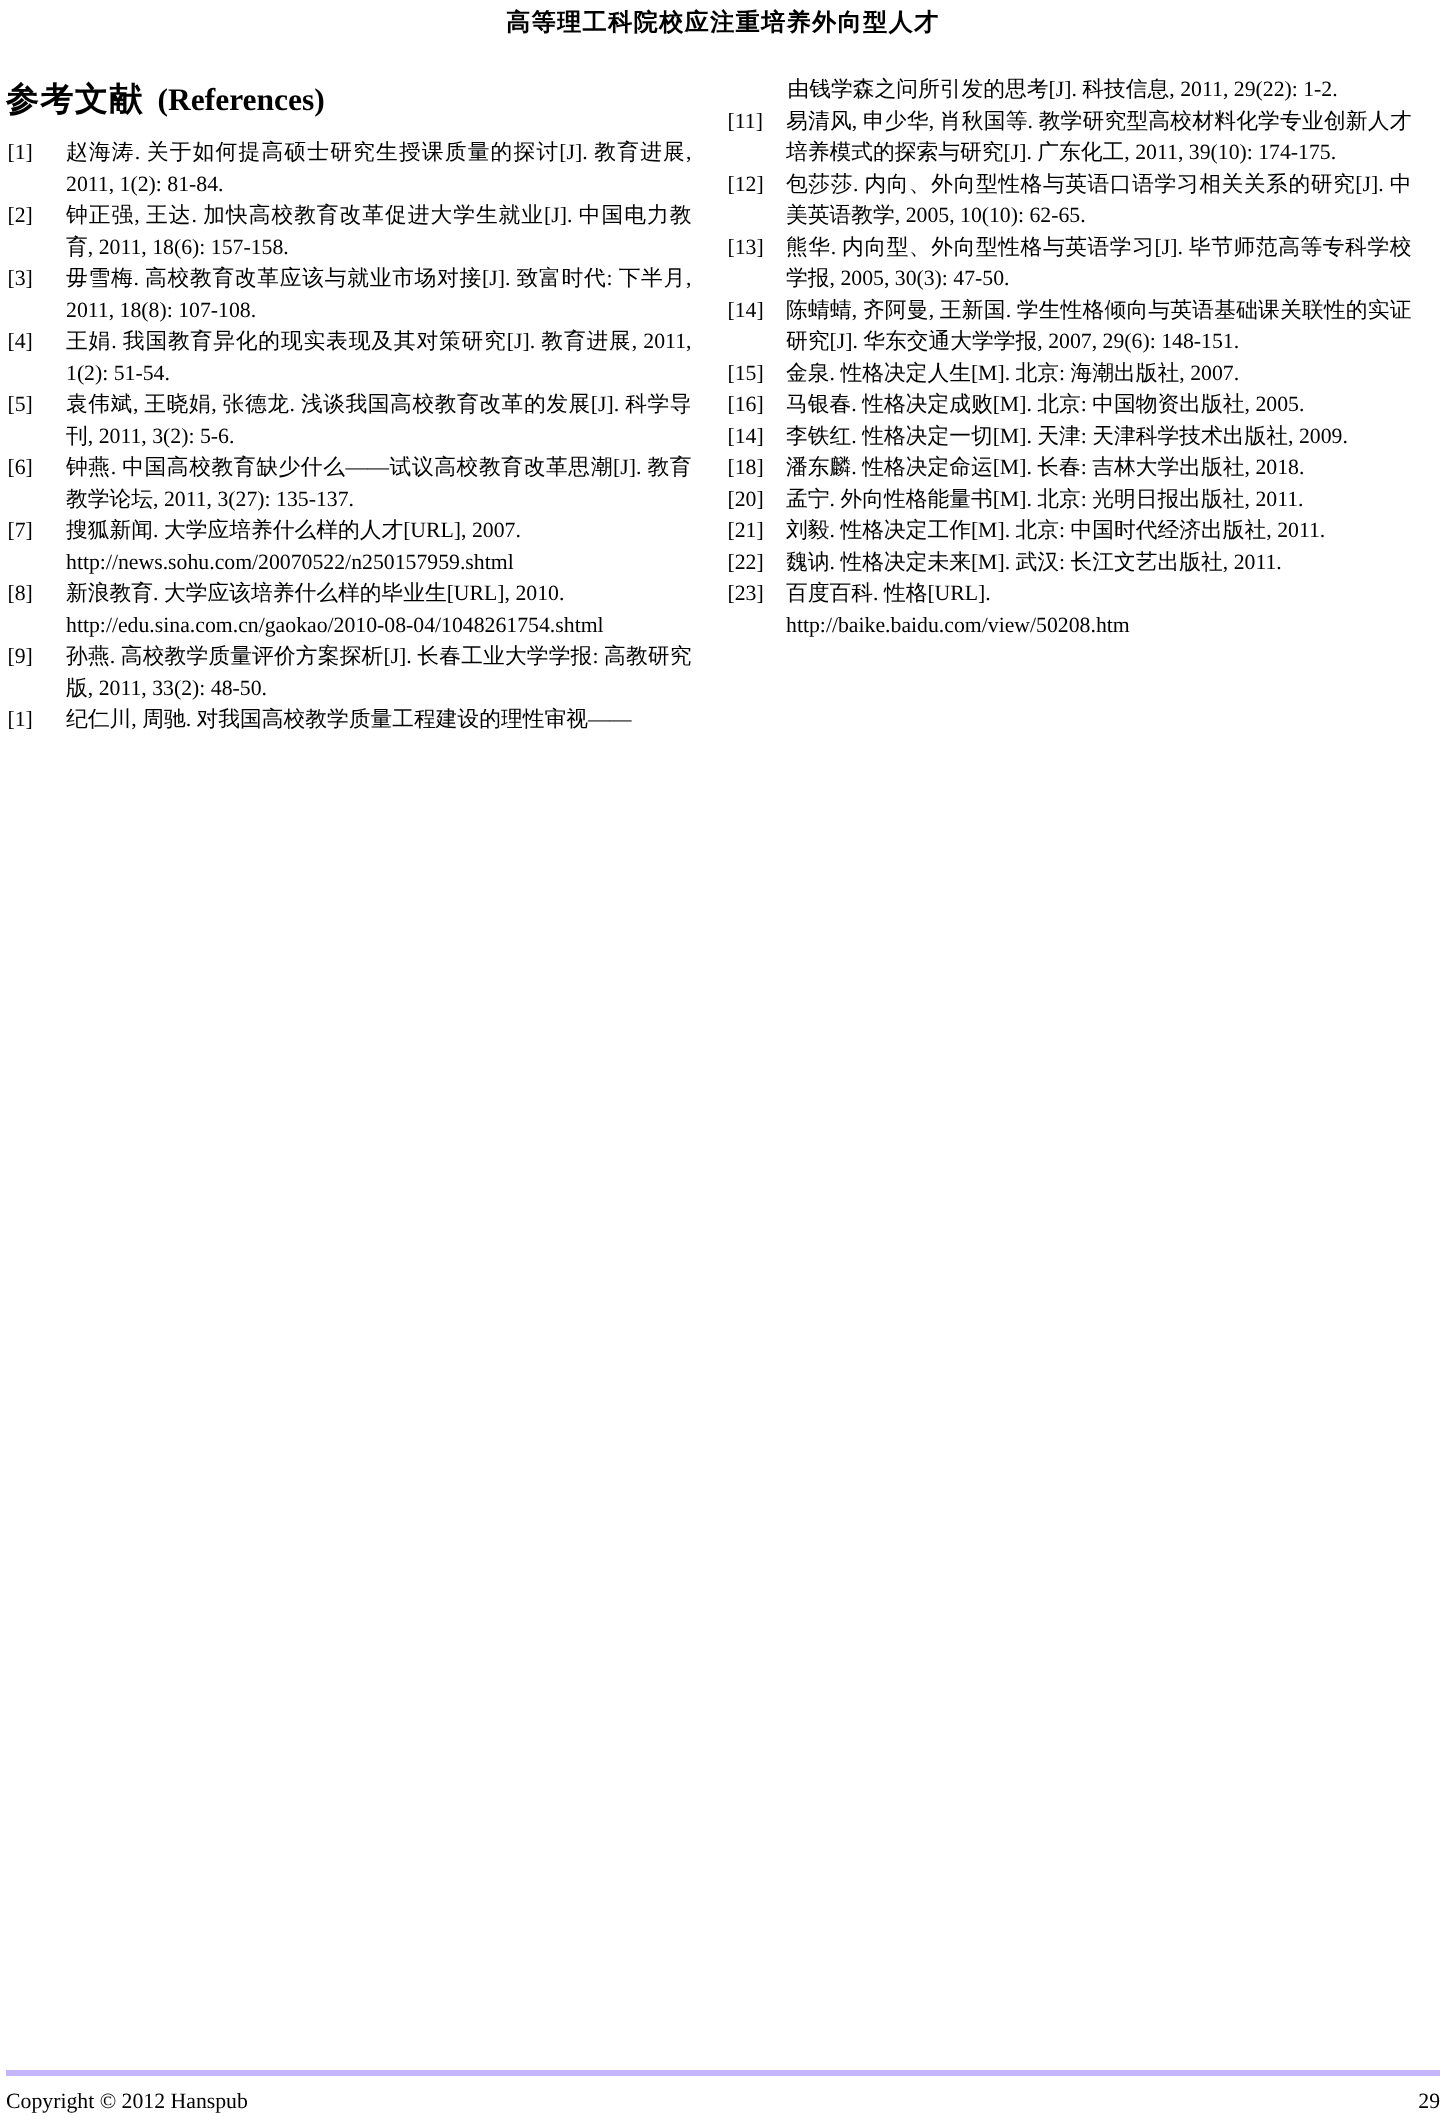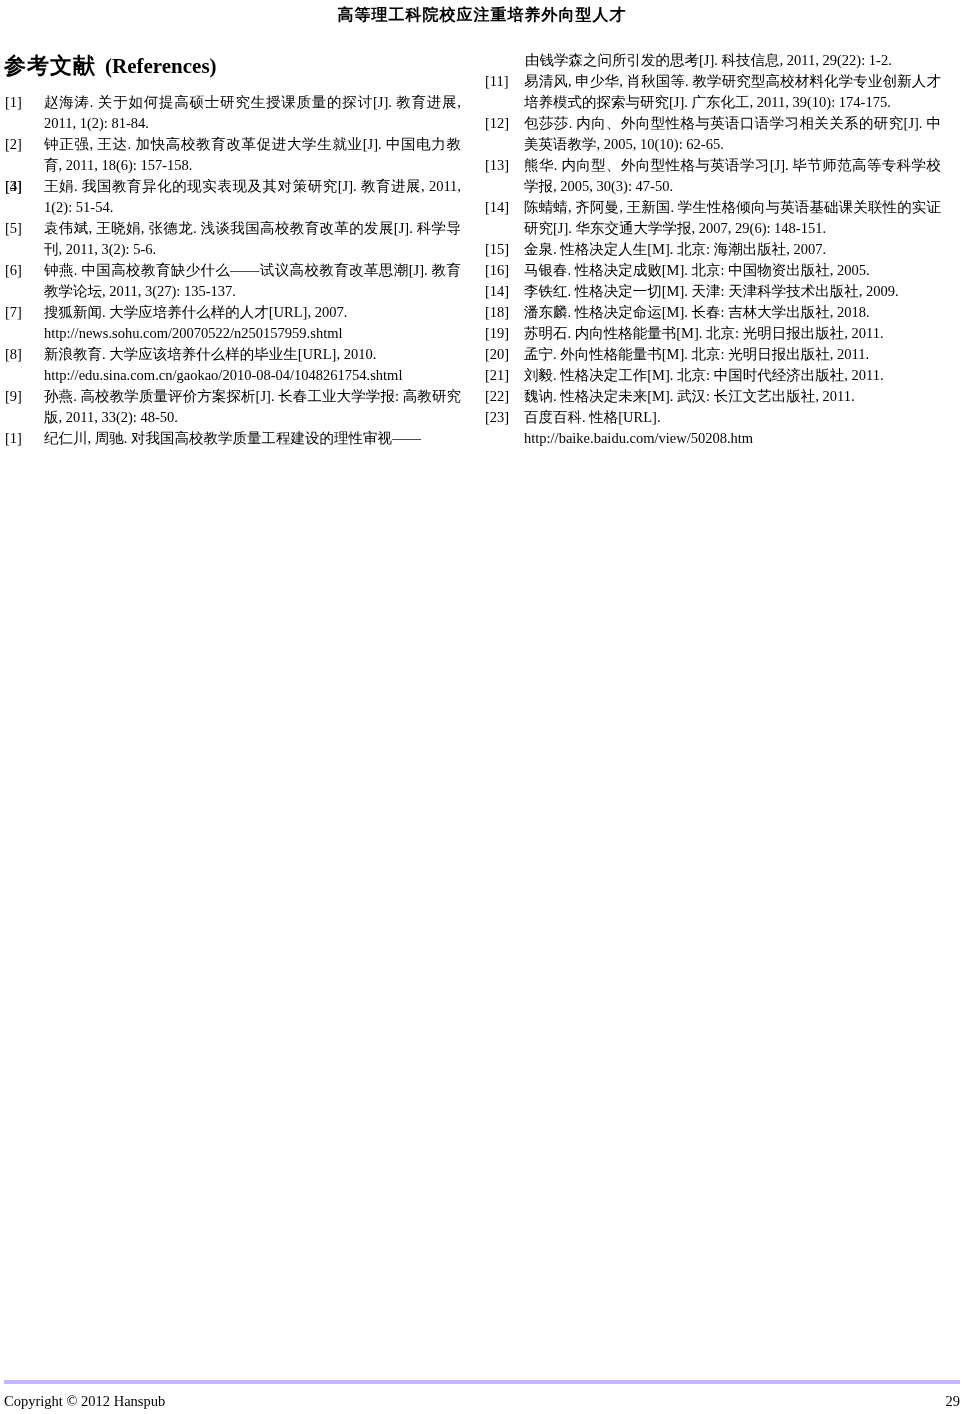--- a/index.html
+++ b/index.html
@@ -43,21 +43,21 @@
 </head>
 <body>
 
 <div class="header-title">高等理工科院校应注重培养外向型人才</div>
 
 <div class="col col-left">
   <h2 class="refs-heading"><span>参考文献</span><span class="en">(References)</span></h2>
   <ul class="ref-list">
     <li class="ref-item"><span class="ref-label">[1]</span><span>赵海涛. 关于如何提高硕士研究生授课质量的探讨[J]. 教育进展, 2011, 1(2): 81-84.</span></li>
     <li class="ref-item"><span class="ref-label">[2]</span><span>钟正强, 王达. 加快高校教育改革促进大学生就业[J]. 中国电力教育, 2011, 18(6): 157-158.</span></li>
-    <li class="ref-item"><span class="ref-label">[3]</span></li>
+    <li class="ref-item"><span class="ref-label">[3]</span><span>毋雪梅. 高校教育改革应该与就业市场对接[J]. 致富时代: 下半月, 2011, 18(8): 107-108.</span></li>
     <li class="ref-item"><span class="ref-label">[4]</span><span>王娟. 我国教育异化的现实表现及其对策研究[J]. 教育进展, 2011, 1(2): 51-54.</span></li>
     <li class="ref-item"><span class="ref-label">[5]</span><span>袁伟斌, 王晓娟, 张德龙. 浅谈我国高校教育改革的发展[J]. 科学导刊, 2011, 3(2): 5-6.</span></li>
     <li class="ref-item"><span class="ref-label">[6]</span><span>钟燕. 中国高校教育缺少什么——试议高校教育改革思潮[J]. 教育教学论坛, 2011, 3(27): 135-137.</span></li>
     <li class="ref-item"><span class="ref-label">[7]</span><span>搜狐新闻. 大学应培养什么样的人才[URL], 2007.</span><span class="ref-url">http://news.sohu.com/20070522/n250157959.shtml</span></li>
     <li class="ref-item"><span class="ref-label">[8]</span><span>新浪教育. 大学应该培养什么样的毕业生[URL], 2010.</span><span class="ref-url">http://edu.sina.com.cn/gaokao/2010-08-04/1048261754.shtml</span></li>
     <li class="ref-item"><span class="ref-label">[9]</span><span>孙燕. 高校教学质量评价方案探析[J]. 长春工业大学学报: 高教研究版, 2011, 33(2): 48-50.</span></li>
     <li class="ref-item"><span class="ref-label">[1]</span><span>纪仁川, 周驰. 对我国高校教学质量工程建设的理性审视——</span></li>
   </ul>
 </div>
 
@@ -65,21 +65,20 @@
   <p class="continuation">由钱学森之问所引发的思考[J]. 科技信息, 2011, 29(22): 1-2.</p>
   <ul class="ref-list">
     <li class="ref-item"><span class="ref-label">[11]</span><span>易清风, 申少华, 肖秋国等. 教学研究型高校材料化学专业创新人才培养模式的探索与研究[J]. 广东化工, 2011, 39(10): 174-175.</span></li>
     <li class="ref-item"><span class="ref-label">[12]</span><span>包莎莎. 内向、外向型性格与英语口语学习相关关系的研究[J]. 中美英语教学, 2005, 10(10): 62-65.</span></li>
     <li class="ref-item"><span class="ref-label">[13]</span><span>熊华. 内向型、外向型性格与英语学习[J]. 毕节师范高等专科学校学报, 2005, 30(3): 47-50.</span></li>
     <li class="ref-item"><span class="ref-label">[14]</span><span>陈蜻蜻, 齐阿曼, 王新国. 学生性格倾向与英语基础课关联性的实证研究[J]. 华东交通大学学报, 2007, 29(6): 148-151.</span></li>
     <li class="ref-item"><span class="ref-label">[15]</span><span>金泉. 性格决定人生[M]. 北京: 海潮出版社, 2007.</span></li>
     <li class="ref-item"><span class="ref-label">[16]</span><span>马银春. 性格决定成败[M]. 北京: 中国物资出版社, 2005.</span></li>
     <li class="ref-item"><span class="ref-label">[14]</span><span>李铁红. 性格决定一切[M]. 天津: 天津科学技术出版社, 2009.</span></li>
     <li class="ref-item"><span class="ref-label">[18]</span><span>潘东麟. 性格决定命运[M]. 长春: 吉林大学出版社, 2018.</span></li>
-    <li class="ref-item"><span class="ref-label">[19]</span><span>苏明石. 内向性格能量书[M]. 北京: 光明日报出版社, 2011.</span></li>
     <li class="ref-item"><span class="ref-label">[20]</span><span>孟宁. 外向性格能量书[M]. 北京: 光明日报出版社, 2011.</span></li>
     <li class="ref-item"><span class="ref-label">[21]</span><span>刘毅. 性格决定工作[M]. 北京: 中国时代经济出版社, 2011.</span></li>
     <li class="ref-item"><span class="ref-label">[22]</span><span>魏讷. 性格决定未来[M]. 武汉: 长江文艺出版社, 2011.</span></li>
     <li class="ref-item"><span class="ref-label">[23]</span><span>百度百科. 性格[URL].</span><span class="ref-url">http://baike.baidu.com/view/50208.htm</span></li>
   </ul>
 </div>
 
 <div class="footer">
   <span>Copyright © 2012 Hanspub</span>
   <span>29</span>

